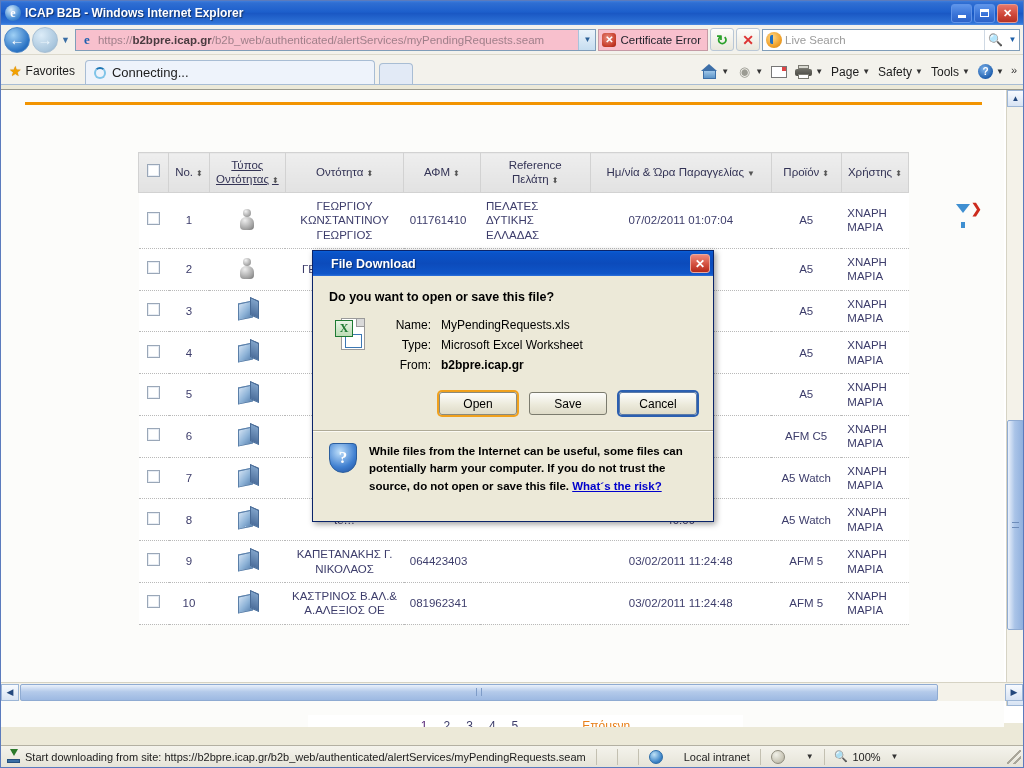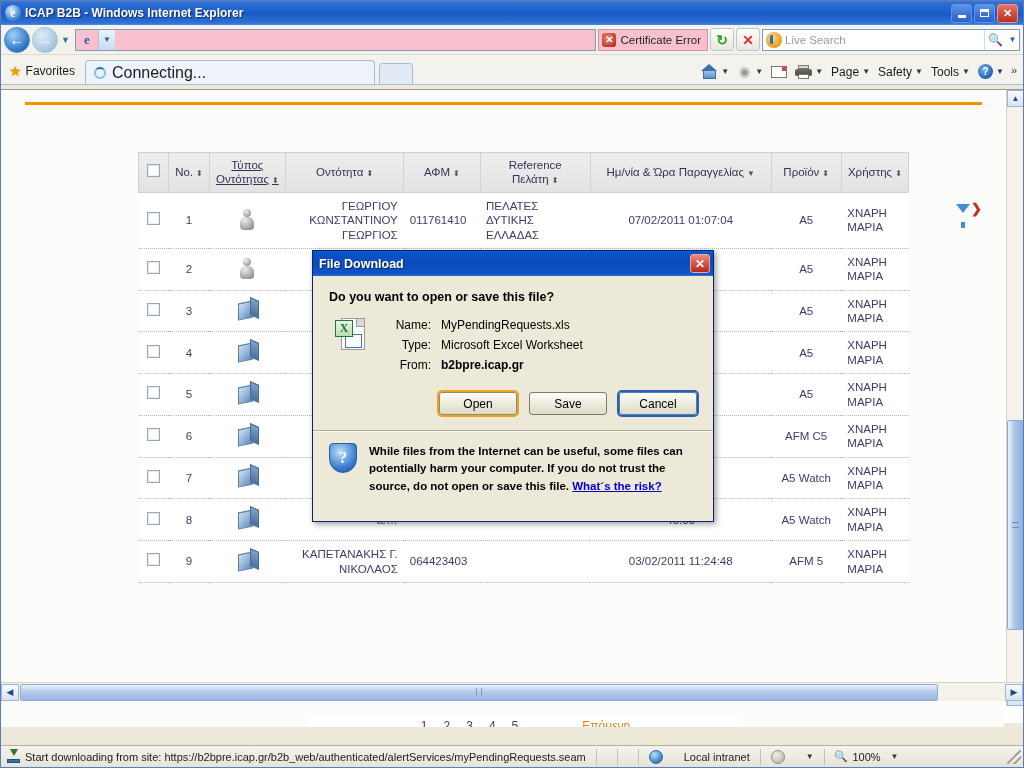--- a/index.html
+++ b/index.html
@@ -125,21 +125,21 @@
   .fav {
     display:flex;align-items:center;gap:4px;
     padding: 0 10px 5px 8px; font-size:12px;color:#1c1c1c;
   }
   .star { color:#f2a100; font-size:14px; text-shadow: 0 0 1px #b97300; }
   .tab {
     height:24px;width:290px;background:#eef3fb;
     border:1px solid #a8bdd4;border-bottom:none;
     border-radius:4px 4px 0 0;
     display:flex;align-items:center;gap:6px;padding:0 8px;
-    font-size:16px;color:#1c1c1c;margin-top:17px;
+    font-size:13px;color:#1c1c1c;margin-top:17px;
   }
   .spinner {
     width:12px;height:12px;border-radius:50%;
     border:2px solid #7fc4e8;border-top-color:#1d77b5;flex:none;
   }
   .newtab {
     height:21px;width:34px;margin-left:4px;background:#e2eaf6;
     border:1px solid #a8bdd4;border-bottom:none;border-radius:4px 4px 0 0;
   }
   .cmdbar { margin-left:auto; display:flex;align-items:center;gap:2px; padding: 0 6px 5px 0; }
@@ -198,21 +198,21 @@
   .grid th .sorticon{font-size:8px;color:#555;margin-left:3px;}
   .grid td {
     border-bottom:1px dotted #b9b9b9;
     padding:6px 6px; vertical-align:middle;
     line-height:1.25; color:#3d3d6b;
     background:#fff;
   }
   .c-chk{width:30px;text-align:center;}
   .c-no{width:36px;text-align:center;}
   .c-typ{width:62px;text-align:center;text-decoration:underline;}
-  .c-ont{width:118px;text-align:right;}
+  .c-ont{width:118px;text-align:center;}
   .c-afm{width:76px;text-align:left;}
   .c-ref{width:110px;text-align:left;}
   .c-dt{width:180px;text-align:center;}
   .c-pro{width:70px;text-align:center;}
   .c-usr{width:64px;text-align:left;}
   .chkbox{
     width:13px;height:13px;border:1px solid #9aa7b8;background:#fff;
     display:inline-block;box-shadow: inset 0 0 0 1px #e8edf4;
   }
   .icon-person{
@@ -312,21 +312,21 @@
   
   .dialog{
     position:absolute;left:311px;top:249px;width:402px;height:272px;
     background:#ece9d8;border:1px solid #0a246a;
     box-shadow: 2px 2px 6px rgba(0,0,0,.4);
     z-index:50;
   }
   .dlg-title{
     height:25px;
     background:linear-gradient(to bottom,#0a5fd8 0%,#0a53c8 8%,#0c4bbb 50%,#0f56c9 92%,#2f72dc 100%);
-    display:flex;align-items:center;padding:0 3px 0 6px;
+    display:flex;align-items:center;padding:0 3px 0 18px;
   }
   .dlg-title span{color:#fff;font-size:12.5px;font-weight:bold;text-shadow:1px 1px 1px rgba(0,0,0,.45);}
   .dlg-x{
     margin-left:auto;width:20px;height:19px;border:1px solid #e8a99f;border-radius:3px;
     background:linear-gradient(to bottom,#ef8a7c,#d3503f 55%,#b4291a);
     color:#fff;font-size:12px;font-weight:bold;
     display:flex;align-items:center;justify-content:center;
   }
   .dlg-body{padding:14px 16px 0 16px;}
   .dlg-q{font-size:12.5px;font-weight:bold;color:#000;margin-bottom:14px;}
@@ -425,20 +425,23 @@
 
   <div class="navrow">
     <div class="navbtn back">←</div>
     <div class="navbtn fwd">→</div>
     <div class="navdrop">▼</div>
 
     <div class="addrwrap">
       <div class="addr-ico">
           <div class="e">e</div>
         </div>
+      <div class="addr-text">
+        <span>https://</span><b>b2bpre.icap.gr</b><span>/b2b_web/authenticated/alertServices/myPendingRequests.seam</span>
+      </div>
       <div class="addr-caret">▼</div>
     </div>
 
     <div class="certerr">
       <div class="cert-shield">✕</div>
       <span>Certificate Error</span>
     </div>
 
     <div class="sqbtn refresh">↻</div>
     <div class="sqbtn stop">✕</div>
@@ -635,20 +638,31 @@
             <td class="c-dt">40:09</td>
             <td class="c-pro">A5 Watch</td>
             <td class="c-usr">ΧΝΑΡΗ ΜΑΡΙΑ</td>
           </tr>
           <tr>
             <td class="c-chk"><span class="chkbox"></span></td>
             <td class="c-no">9</td>
             <td class="c-typ"><span class="icon-box"></span></td>
             <td class="c-ont">ΚΑΠΕΤΑΝΑΚΗΣ Γ. ΝΙΚΟΛΑΟΣ</td>
             <td class="c-afm">064423403</td>
+            <td class="c-ref"></td>
+            <td class="c-dt">03/02/2011 11:24:48</td>
+            <td class="c-pro">AFM 5</td>
+            <td class="c-usr">ΧΝΑΡΗ ΜΑΡΙΑ</td>
+          </tr>
+          <tr>
+            <td class="c-chk"><span class="chkbox"></span></td>
+            <td class="c-no">10</td>
+            <td class="c-typ"><span class="icon-box"></span></td>
+            <td class="c-ont">ΚΑΣΤΡΙΝΟΣ Β.ΑΛ.&amp; Α.ΑΛΕΞΙΟΣ ΟΕ</td>
+            <td class="c-afm">081962341</td>
             <td class="c-ref"></td>
             <td class="c-dt">03/02/2011 11:24:48</td>
             <td class="c-pro">AFM 5</td>
             <td class="c-usr">ΧΝΑΡΗ ΜΑΡΙΑ</td>
           </tr>
         </tbody>
       </table>
 
       <div class="pager">
         <a class="cur">1</a>

